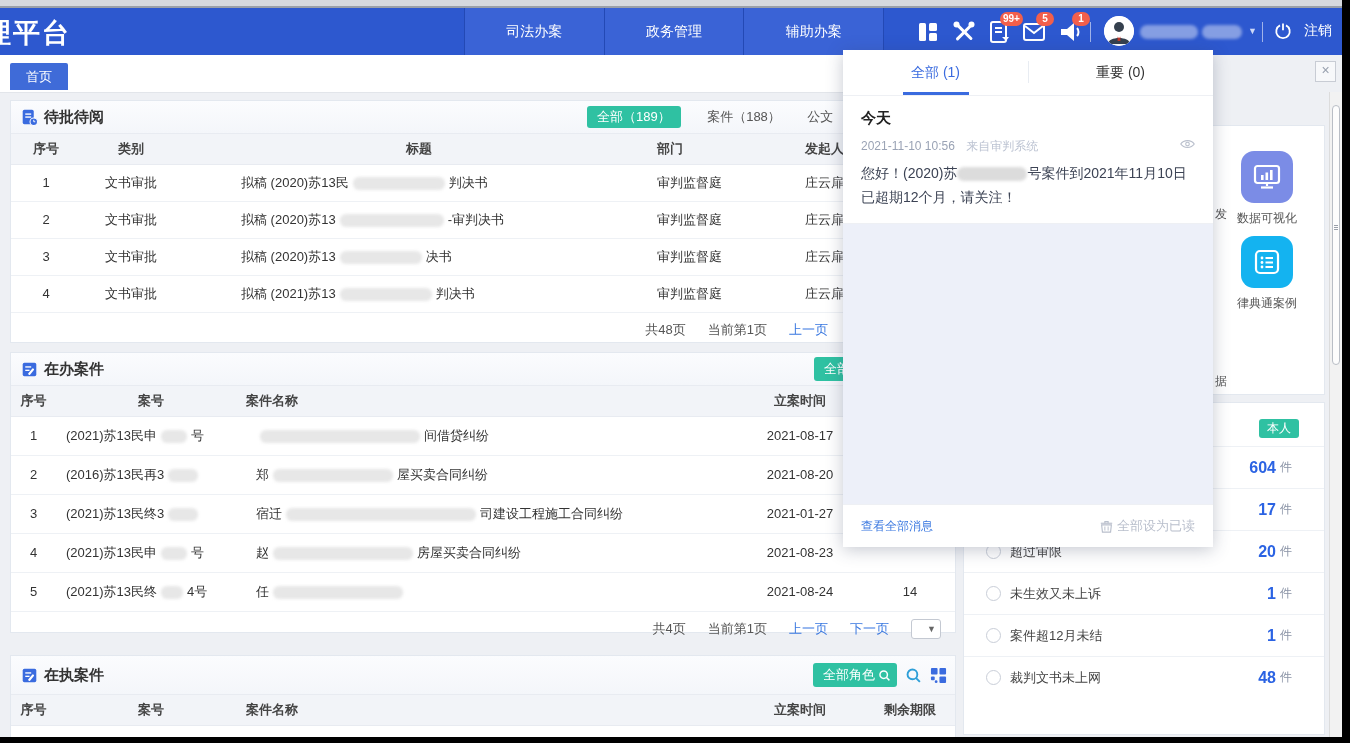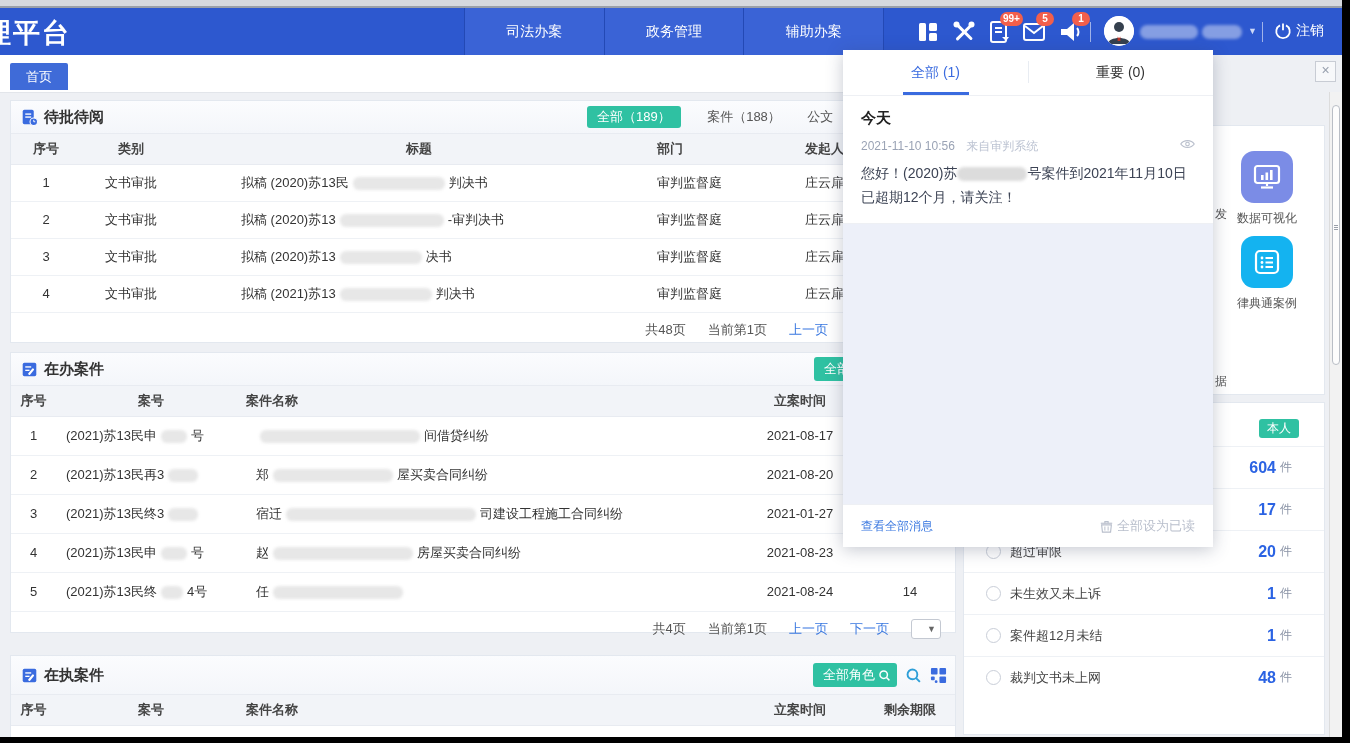--- a/index.html
+++ b/index.html
@@ -12,21 +12,21 @@
   .topnav{position:absolute;left:464px;top:0;width:420px;height:47px;display:flex;}
   .nav-item{flex:1;line-height:47px;text-align:center;font-size:14px;background:#3a63d6;border-left:1px solid #2349b5;cursor:pointer;}
   .nav-item:last-child{border-right:1px solid #2349b5;}
   .topicons{position:absolute;right:0;top:0;height:47px;}
   .tico{position:absolute;top:12px;width:24px;height:24px;}
   .badge{position:absolute;min-width:12px;padding:1px 3px;height:12px;line-height:12px;border-radius:7px;background:#f25f4b;color:#fff;font-size:10px;text-align:center;font-weight:bold;}
   .vsep{position:absolute;top:14px;width:1px;height:20px;background:rgba(255,255,255,.55);}
   .avatar{position:absolute;width:30px;height:30px;border-radius:50%;background:#fff;top:8px;overflow:hidden;}
   .hblur{position:absolute;top:17px;height:14px;border-radius:7px;background:rgba(255,255,255,.42);filter:blur(1.5px);}
   .caret{position:absolute;top:18px;font-size:9px;color:#cdd8f7;}
-  .logout{position:absolute;top:14px;font-size:14px;color:#fff;cursor:pointer;}
+  .logout{position:absolute;top:14px;font-size:14px;color:#fff;cursor:pointer;margin-left:8px;}
   
   .tabstrip{position:absolute;left:0;top:55px;width:1205px;height:37px;background:#fff;border-bottom:1px solid #e2e5ea;}
   .home-tab{position:absolute;left:10px;top:8px;width:58px;height:27px;background:#3f6bd8;color:#fff;font-size:13px;text-align:center;line-height:27px;border-radius:2px 2px 0 0;cursor:pointer;}
   .strip-close{position:absolute;left:1315px;top:6px;width:19px;height:19px;border:1px solid #c8ccd4;background:#f7f8fa;color:#98a0ae;font-size:14px;line-height:17px;text-align:center;cursor:pointer;}
   
   .panel{position:absolute;left:10px;width:946px;background:#fff;border:1px solid #e3e8ef;box-sizing:border-box;}
   #pending{top:100px;height:243px;}
   #working{top:352px;height:281px;}
   #executing{top:655px;height:82px;border-bottom:none;}
   .sec-head{height:32px;display:flex;align-items:center;padding:0 10px;background:linear-gradient(#fbfcfe,#f4f6fa);border-bottom:1px solid #e8ebf1;position:relative;}
@@ -264,21 +264,21 @@
     </div>
     <div class="tr w">
       <div class="c1">1</div>
       <div class="c2"><span>(2021)苏13民申</span><span class="blur" style="width:26px"></span><span>号</span></div>
       <div class="c3"><span></span><span class="blur" style="width:160px"></span><span>间借贷纠纷</span></div>
       <div class="c4">2021-08-17</div>
         <div class="c5"></div>
     </div>
     <div class="tr w">
       <div class="c1">2</div>
-      <div class="c2"><span>(2021)苏13民再3</span><span class="blur" style="width:30px"></span><span></span></div>
+      <div class="c2"><span>(2016)苏13民再3</span><span class="blur" style="width:30px"></span><span></span></div>
       <div class="c3"><span>郑</span><span class="blur" style="width:120px"></span><span>屋买卖合同纠纷</span></div>
       <div class="c4">2021-08-20</div>
         <div class="c5"></div>
     </div>
     <div class="tr w">
       <div class="c1">3</div>
       <div class="c2"><span>(2021)苏13民终3</span><span class="blur" style="width:30px"></span><span></span></div>
       <div class="c3"><span>宿迁</span><span class="blur" style="width:190px"></span><span>司建设工程施工合同纠纷</span></div>
       <div class="c4">2021-01-27</div>
         <div class="c5"></div>

